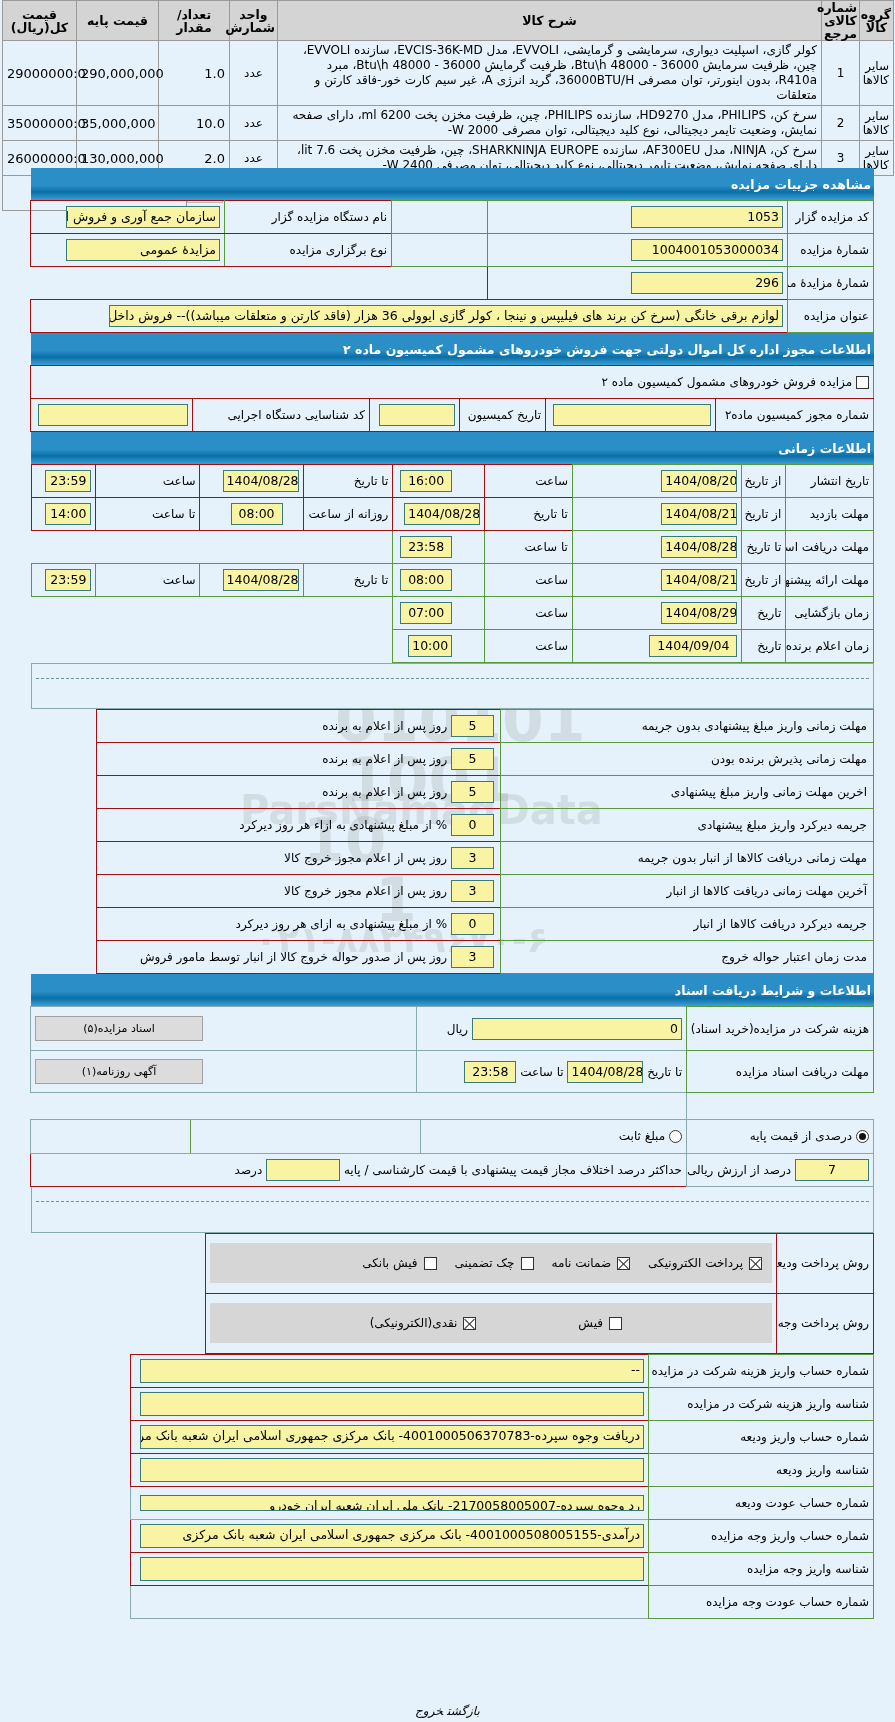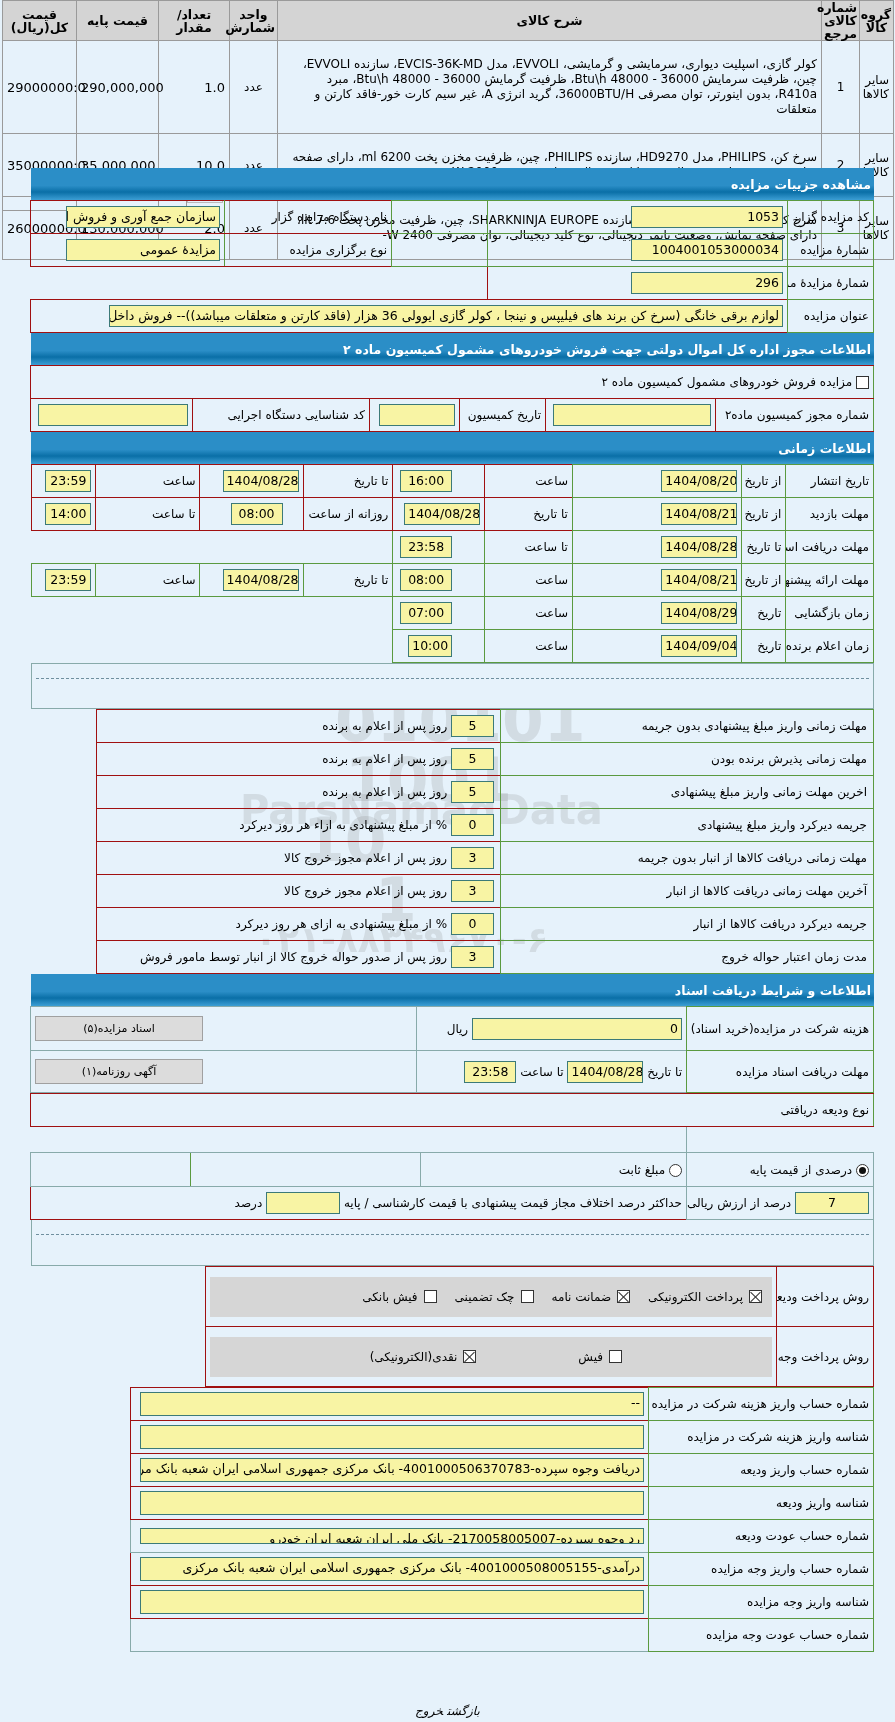--- a/index.html
+++ b/index.html
@@ -7,21 +7,21 @@
   body {
     width: 895px; height: 1722px; overflow: hidden;
     background: #e6f2fb;
     font-family: "DejaVu Sans", sans-serif;
     font-size: 12px; color: #000;
     direction: rtl; position: relative;
   }
   
   .items { position: absolute; left: 2px; top: 0; width: 891px; border-collapse: collapse; table-layout: fixed; }
   .items th { background: #d4d4d4; font-weight: bold; font-size: 12.5px; height: 37px; border: 1px solid #9a9a9a; padding: 0 2px; line-height: 13px; }
-  .items td { border: 1px solid #9a9a9a; background: #e6f2fb; padding: 16px 4px; font-size: 12px; vertical-align: middle; }
+  .items td { border: 1px solid #9a9a9a; background: #e6f2fb; padding: 2px 4px; font-size: 12px; vertical-align: middle; }
   .items td.desc { text-align: right; line-height: 15px; }
   .items td.num { text-align: right; direction: ltr; font-size: 13px; }
   .items td.ctr { text-align: center; }
   .items tr.r1 td { height: 54px; }
   .items tr.r2 td { height: 34px; }
   .items tr.r3 td { height: 34px; }
 
   .oddbox { position: absolute; left: 2px; top: 168px; width: 185px; height: 43px; border: 1px solid #9a9a9a; border-top: none; }
   .oddbox2 { position: absolute; left: 187px; top: 194px; width: 36px; height: 9px; border: 1px solid #bbb; border-top:none; }
 
@@ -65,21 +65,21 @@
       <col style="width:544px">
       <col style="width:48px">
       <col style="width:71px">
       <col style="width:82px">
       <col style="width:74px">
   </colgroup>
   <thead>
     <tr>
       <th>گروه کالا</th>
       <th>شماره کالای مرجع</th>
-      <th>شرح کالای</th>
+      <th>شرح کالا</th>
       <th>واحد شمارش</th>
       <th>تعداد/مقدار</th>
       <th>قیمت پایه</th>
       <th>قیمت کل(ریال)</th>
     </tr>
   </thead>
   <tbody>
     <tr class="r1">
       <td>سایر کالاها</td>
       <td class="ctr">1</td>
@@ -247,21 +247,21 @@
       <td>زمان بازگشایی</td>
       <td>تاریخ</td>
       <td><span class="inp ctr" style="width:76px">1404/08/29</span></td>
       <td>ساعت</td>
       <td><span class="inp ctr" style="width:52px;margin-right:28px">07:00</span></td>
       <td colspan="4" style="border:none"></td>
     </tr>
     <tr>
       <td>زمان اعلام برنده</td>
       <td>تاریخ</td>
-      <td><span class="inp ctr" style="width:76px">1404/09/04</span></td>
+      <td><span class="inp ctr" style="width:88px">1404/09/04</span></td>
       <td>ساعت</td>
       <td><span class="inp ctr" style="width:44px;margin-right:28px">10:00</span></td>
       <td colspan="4" style="border:none"></td>
     </tr>
   </tbody>
     </table>
   <div class="dash" style="border-top:1px solid #8aa"></div>
 
   <table class="f" style="width:777px">
     <colgroup>
@@ -334,23 +334,20 @@
     </table>
 
   <table class="f">
     <colgroup>
         <col style="width:187px">
         <col style="width:90px">
         <col style="width:176px">
         <col style="width:390px">
       </colgroup>
     <tbody>
-        <tr>
-      <td colspan="4" class="rb" style="border-right-color:#5a9a3f">نوع ودیعه دریافتی</td>
-    </tr>
     <tr>
       <td style="border:none;border-left:1px solid #8aa;height:26px"></td>
       <td colspan="3" style="border:none;height:26px"></td>
     </tr>
     <tr>
       <td style="border-color:#8aa">
         <span class="radio on"></span>
         <span>درصدی از قیمت پایه</span>
       </td>
       <td style="border-color:#8aa" colspan="2">

